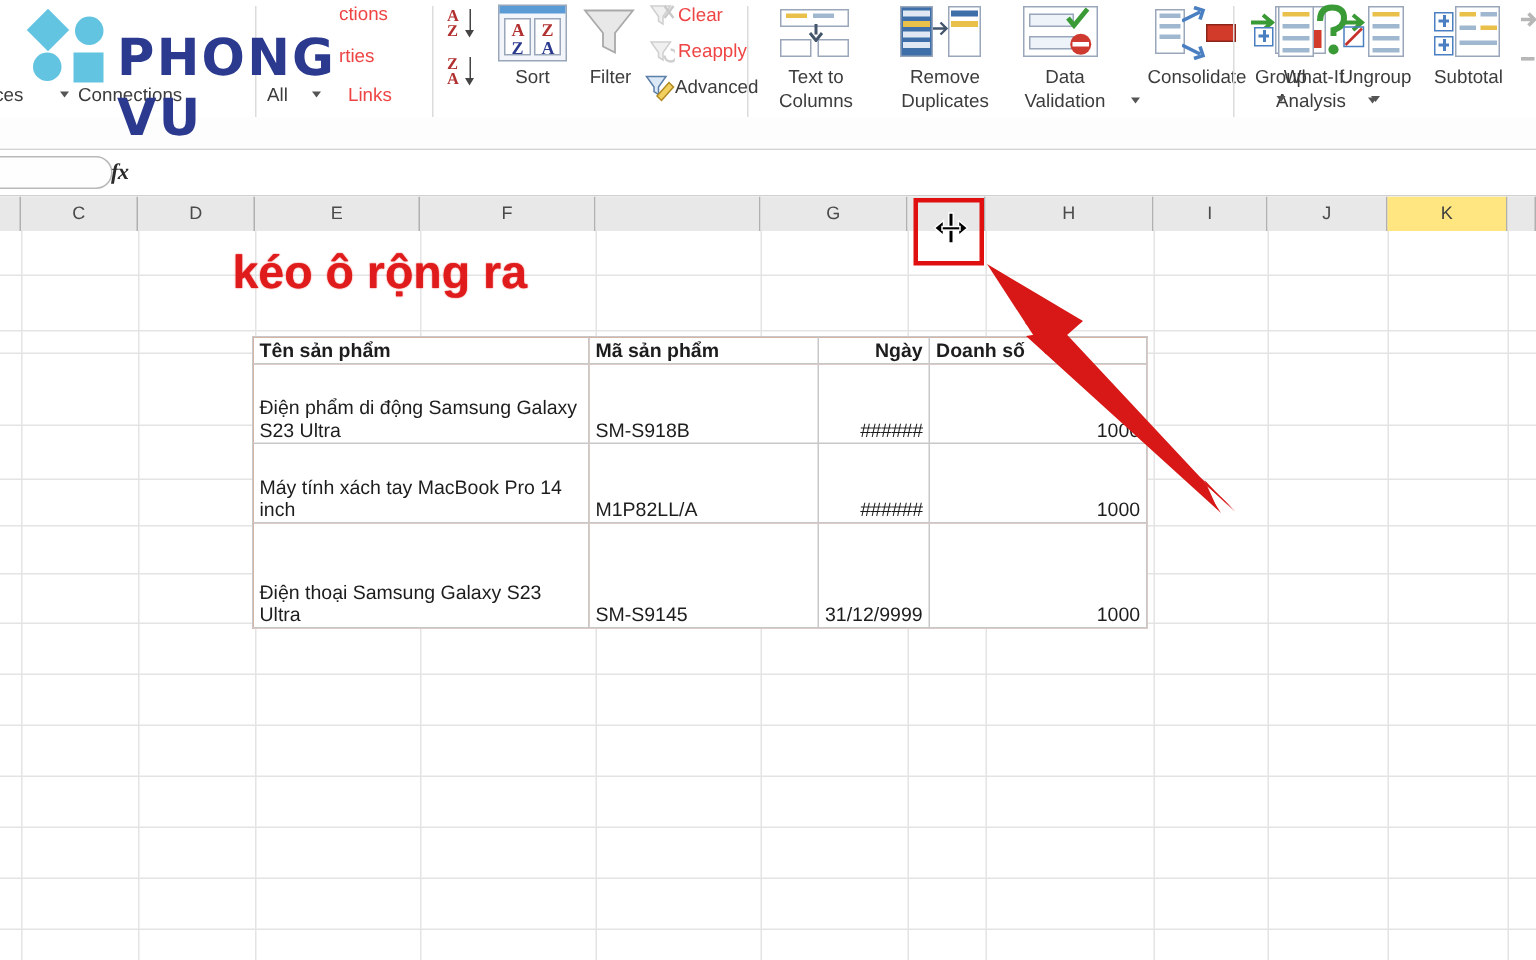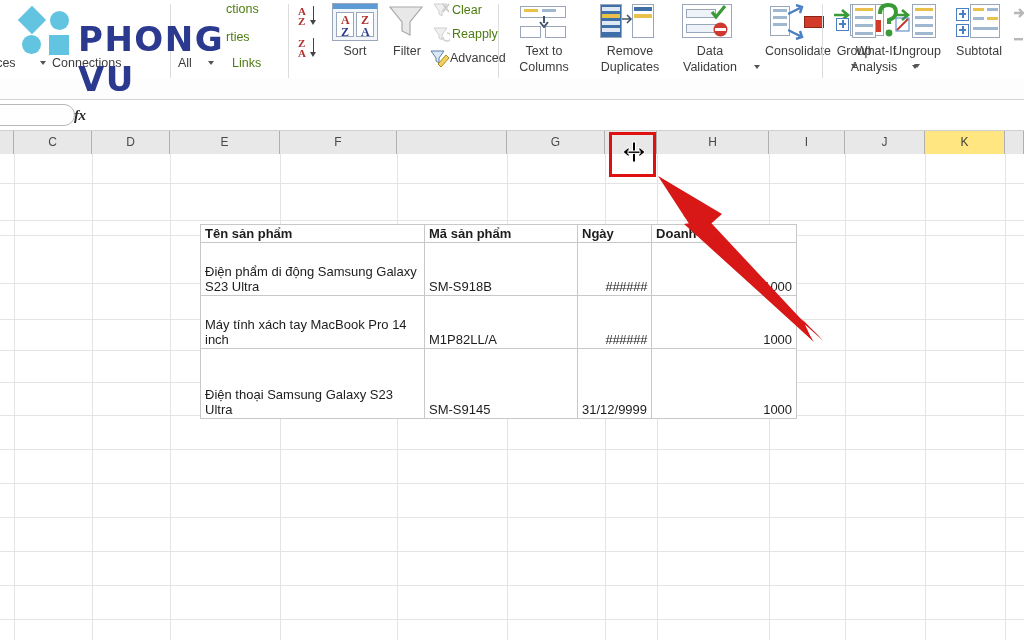--- a/index.html
+++ b/index.html
@@ -31,21 +31,21 @@
   .rgroup-label {
     position: absolute; top: 80px; height: 18px;
     text-align: center; font-size: 12.5px; color: #5a5a5a;
     line-height: 18px; white-space: nowrap;
   }
   .rbtn {
     position: absolute;
     font-size: 12.5px; color: #3c3c3c; line-height: 14px;
     text-align: center; white-space: nowrap;
   }
-  .rbtn.dim { color: #4d7c0f; }
+  .rbtn.dim { color: #ef4444; }
   .rbtn.small { text-align: left; }
   .ricon { position: absolute; }
 
   
   .bx { position: absolute; border: 1px solid #9aa7bb; background: #fff; }
   .bxfill { position: absolute; }
 
   .sortglyph {
     position: absolute; font-size: 11px; font-weight: bold;
     font-family: "Liberation Serif", serif; color: #b23030; line-height: 10px;
@@ -111,21 +111,20 @@
     position: absolute; top: 23px; width: 1px; bottom: 0;
     background: #e4e4e4;
   }
 
   
   .sheettable {
     position: absolute;
     border-collapse: collapse;
     font-size: 13px; color: #1d1d1d;
     background: #c2410c;
-    margin-left: 32px;
   }
   .sheettable td {
     border: 1px solid #c8c8c8;
     padding: 1px 4px;
     vertical-align: bottom;
     line-height: 15px;
     background: #ffffff;
   }
   .sheettable tr.hdr td { font-weight: bold; vertical-align: middle; }
   .c-name { width: 224px; }
@@ -454,21 +453,21 @@
     <div class="rowstrip" style="top:386px;"></div>
     <div class="rowstrip" style="top:420px;"></div>
     <div class="rowstrip" style="top:454px;"></div>
     <div class="rowstrip" style="top:488px;"></div>
 
     <table class="sheettable" style="left:168px; top:93px;">
       <tbody>
           <tr class="hdr">
         <td class="c-name">Tên sản phẩm</td>
         <td class="c-code">Mã sản phẩm</td>
-        <td class="c-date" style="text-align:left;">Ngày</td>
+        <td class="c-date" style="text-align:right;">Ngày</td>
         <td class="c-rev" style="text-align:left;">Doanh số</td>
       </tr>
       <tr>
         <td class="c-name" style="height:53px;">Điện phẩm di động Samsung Galaxy S23 Ultra</td>
         <td class="c-code">SM-S918B</td>
         <td class="c-date hash">######</td>
         <td class="c-rev">1000</td>
       </tr>
       <tr>
         <td class="c-name" style="height:53px;">Máy tính xách tay MacBook Pro 14 inch</td>
@@ -505,20 +504,21 @@
       <polygon points="659,177 712,209 695,226 824,341 800,318 686,196 703,228"></polygon>
       <polygon points="659,177 713,210 700,224 688,196 703,228"></polygon>
       <polygon points="694,220 823,341 803,320 812,340 683,215"></polygon>
     </g>
     <g fill="#d81717">
       <polygon points="658,176 722,214 697,236"></polygon>
       <polygon points="697,222 821,338 800,320 814,342 684,224"></polygon>
     </g>
   </svg>
 
+  <div class="annot" style="left:155px; top:162px;">kéo ô rộng ra</div>
 
   <div class="logo">
     <div class="logo-shape" style="left:8px; top:4px; width:20px; height:20px;
          background:#62c4e0; transform:rotate(45deg);"></div>
     <div class="logo-shape" style="left:36px; top:5px; width:19px; height:19px;
          background:#62c4e0; border-radius:50%;"></div>
     <div class="logo-shape" style="left:8px; top:29px; width:19px; height:19px;
          background:#62c4e0; border-radius:50%;"></div>
     <div class="logo-shape" style="left:35px; top:29px; width:20px; height:20px;
          background:#62c4e0;"></div>

